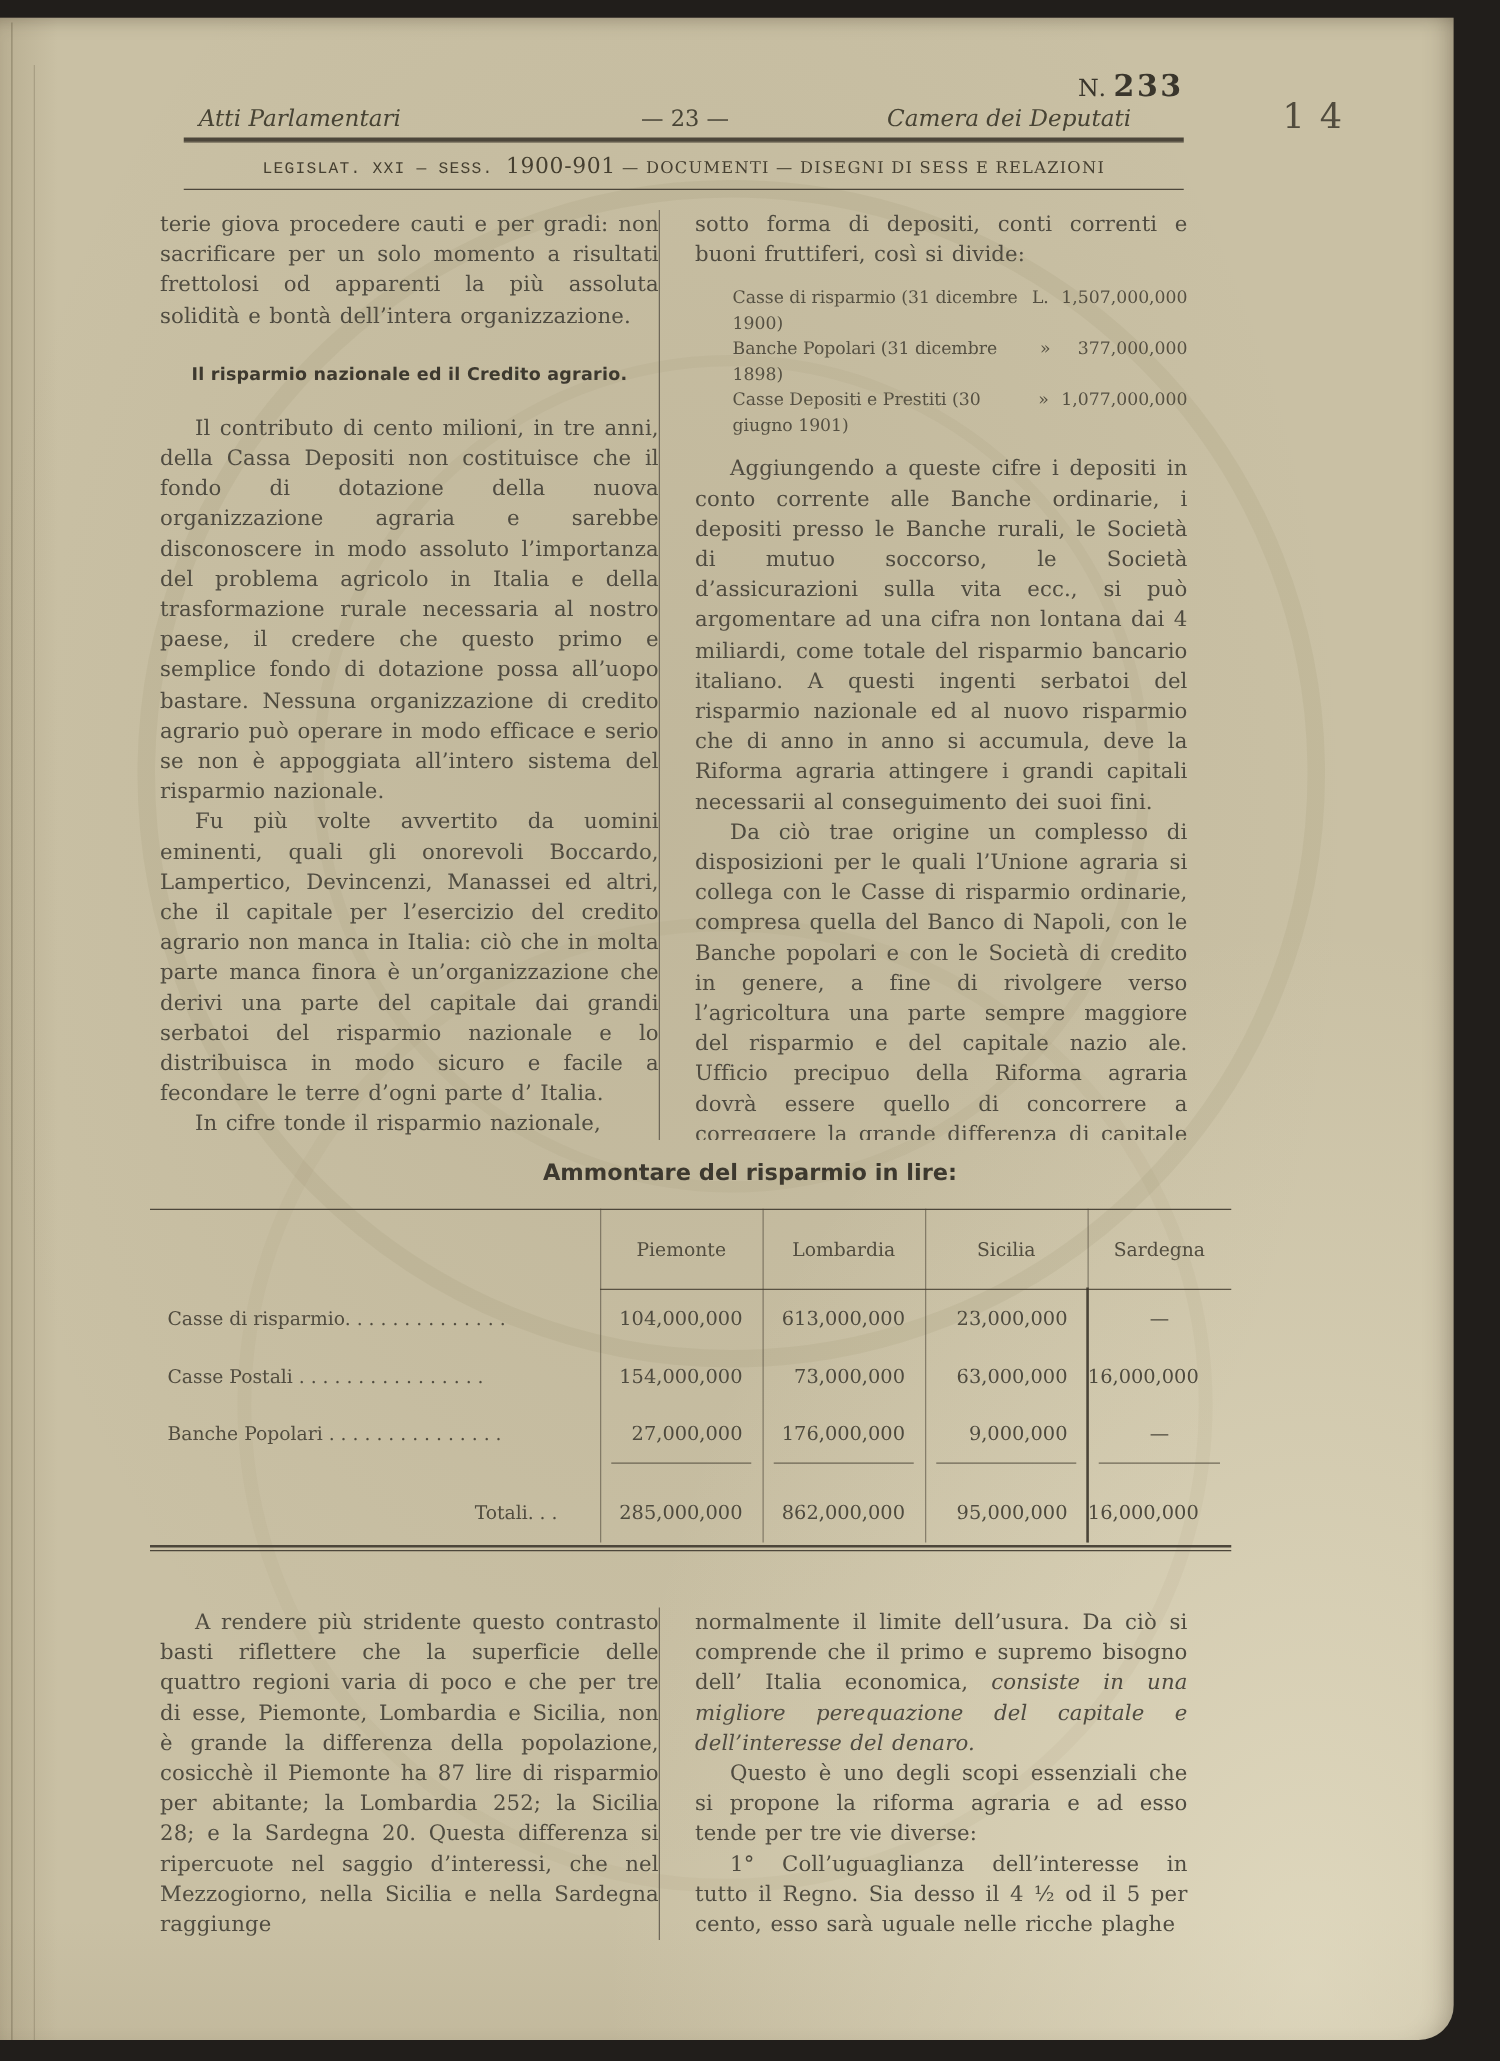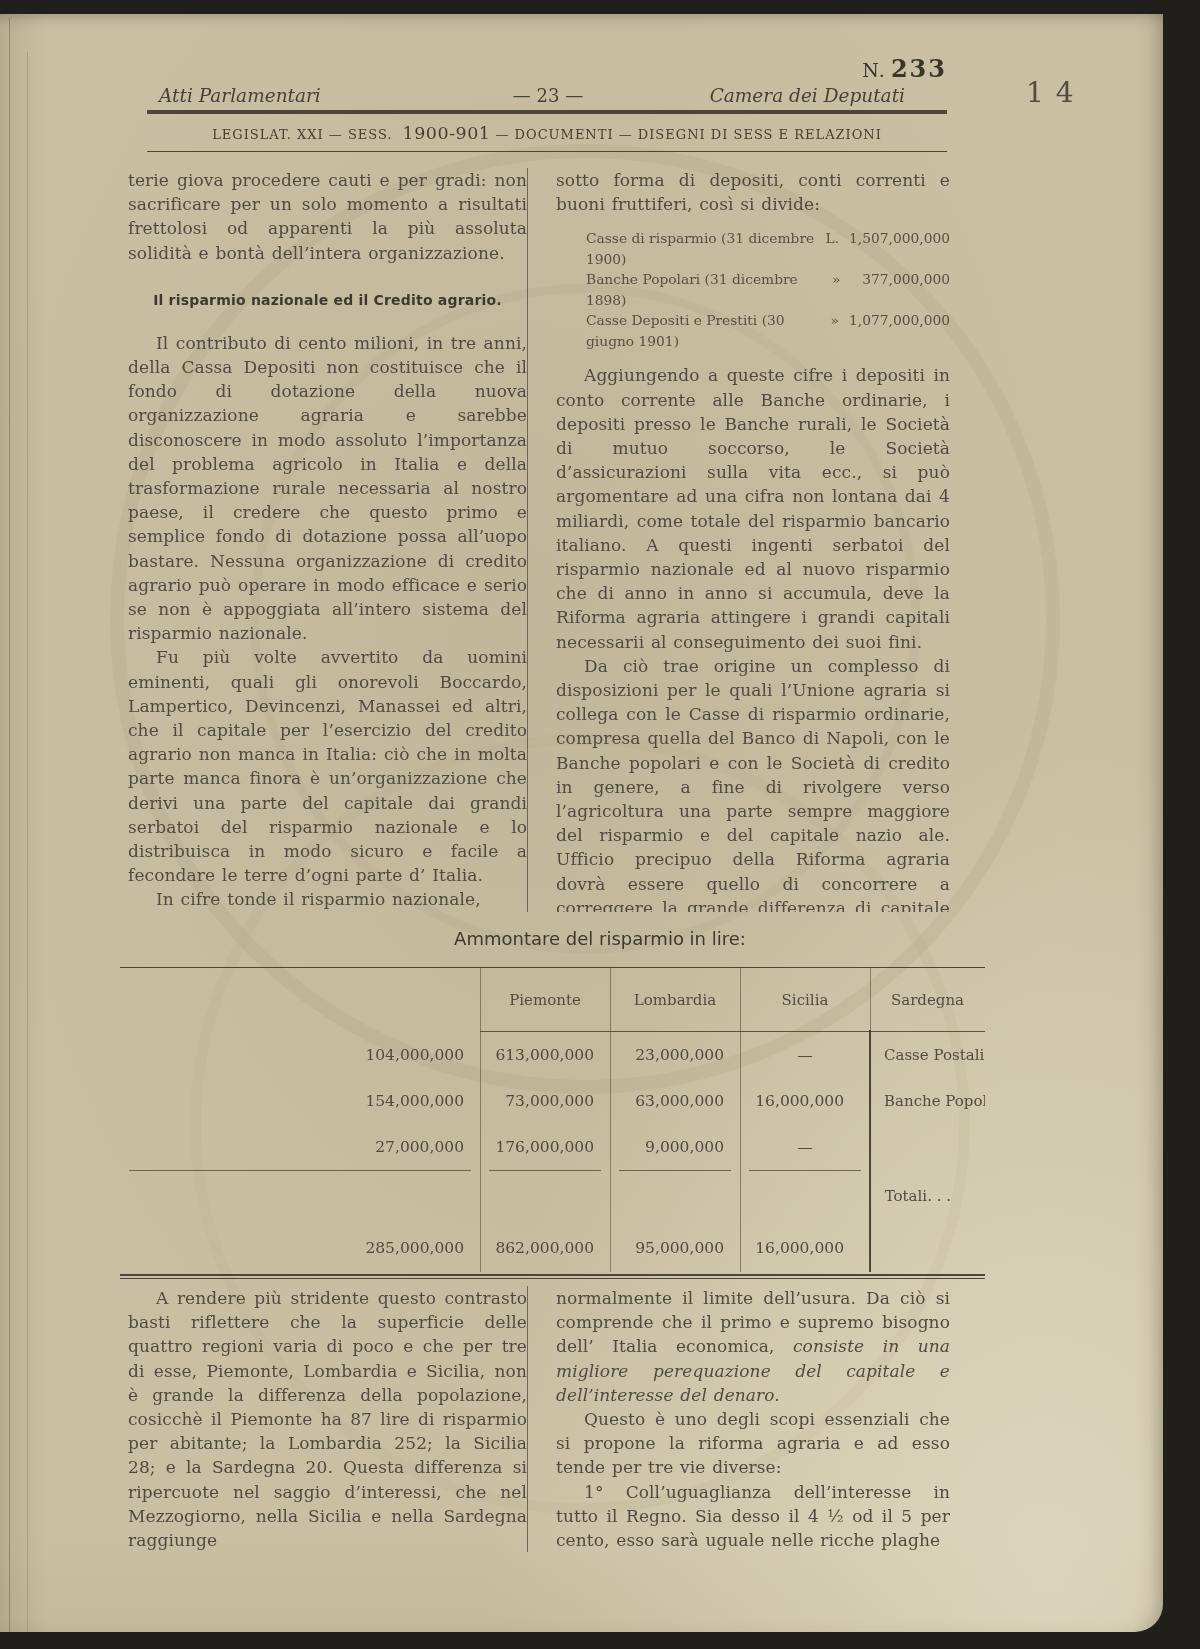--- a/index.html
+++ b/index.html
@@ -30,42 +30,42 @@
   .doc-number .n{font-size:19px;letter-spacing:1px;}
   .doc-number .num{font-size:24px;font-weight:bold;letter-spacing:2px;}
   .running-head{display:flex;align-items:baseline;margin-top:2px;padding:0 10px 4px 12px;font-size:18.5px;color:#4541356;}
   .running-head span{color:#474334;}
   .rh-left{flex:1;font-style:italic;}
   .rh-center{flex:1;text-align:center;font-style:normal;font-size:18px;}
   .rh-right{flex:1;text-align:center;font-style:italic;}
   .rule-double{border-top:3px solid #4c463a;height:4px;border-bottom:1px solid #4c463a;}
   .session-line{text-align:center;padding:9px 0 8px 0;color:#453f30;letter-spacing:1px;font-size:13px;white-space:nowrap;}
   .session-line .big{font-size:17.5px;letter-spacing:0.5px;margin:0 5px;}
-  .session-line .sp{margin-right:5px;}
+  .session-line .sp{margin-right:5px;font-family:Liberation Mono, monospace;}
   .rule-single{border-top:1.6px solid #4c463a;}
   .stamp14{position:absolute;left:1026px;top:62px;font-size:28px;letter-spacing:12px;color:#514c3e;font-family:"DejaVu Serif","Liberation Serif",serif;}
 
   
   .top-cols{position:absolute;left:128px;top:154px;width:822px;height:744px;display:flex;overflow:hidden;}
   .bottom-cols{position:absolute;left:128px;top:1272px;width:822px;display:flex;}
   .colL{width:399px;}
   .colR{width:423px;border-left:1px solid #6e6759;padding-left:28px;margin-left:0;}
   p.body{margin:0;font-size:17px;line-height:24.2px;text-align:justify;letter-spacing:0.1px;word-spacing:1.2px;}
   p.ind{text-indent:28px;}
   .sec-head{margin:27px 0 23px 0;text-align:center;font-family:"DejaVu Sans","Liberation Sans",sans-serif;font-weight:bold;font-size:14px;color:#3d392f;letter-spacing:0.2px;}
   .deposits{margin:12px 0 12px 30px;font-size:13.8px;line-height:20.5px;color:#555042;}
   .dep-line{display:flex;}
   .dep-fill{flex:1;}
   .dep-unit{margin-right:10px;}
   .dep-amt{width:104px;text-align:right;}
   .it{font-style:italic;}
 
   
   .table-section{position:absolute;left:120px;top:914px;width:865px;}
-  .table-title{text-align:center;margin-left:95px;font-family:"DejaVu Sans","Liberation Sans",sans-serif;font-weight:normal;font-size:18px;color:#3d392f;margin-bottom:18px;}
+  .table-title{text-align:center;margin-left:95px;font-family:"DejaVu Sans","Liberation Sans",sans-serif;font-weight:bold;font-size:18px;color:#3d392f;margin-bottom:18px;}
   .table-frame{position:relative;}
   .rule-top{border-top:1.6px solid #4c463a;}
   .tgrid{display:grid;grid-template-columns:360px 130px 130px 130px 115px;}
   .th{height:63px;display:flex;align-items:center;justify-content:center;font-size:15px;color:#514c3f;}
   .th-label{height:63px;}
   .t-underline{grid-column:2/6;border-top:1.2px solid rgba(70,63,50,0.85);height:0;}
   .td-label{height:46px;display:flex;align-items:center;padding-left:14px;font-size:15px;color:#514c3f;white-space:nowrap;overflow:hidden;}
   .td{height:46px;display:flex;align-items:center;justify-content:flex-end;padding-right:16px;font-size:15.5px;color:#4e4a3e;}
   .td.last{padding-right:26px;}
   .td.dash{justify-content:center;padding-right:0;}
@@ -150,20 +150,21 @@
       <div class="rule-top"></div>
       <div class="tgrid">
         <div class="th-label"></div>
         <div class="th">Piemonte</div>
         <div class="th">Lombardia</div>
         <div class="th">Sicilia</div>
         <div class="th">Sardegna</div>
 
         <div class="t-underline"></div>
 
+        <div class="td-label">Casse di risparmio. . . . . . . . . . . . . .</div>
         <div class="td">104,000,000</div>
         <div class="td">613,000,000</div>
         <div class="td">23,000,000</div>
         <div class="td dash last">—</div>
 
         <div class="td-label">Casse Postali . . . . . . . . . . . . . . . .</div>
         <div class="td">154,000,000</div>
         <div class="td">73,000,000</div>
         <div class="td">63,000,000</div>
         <div class="td last">16,000,000</div>

